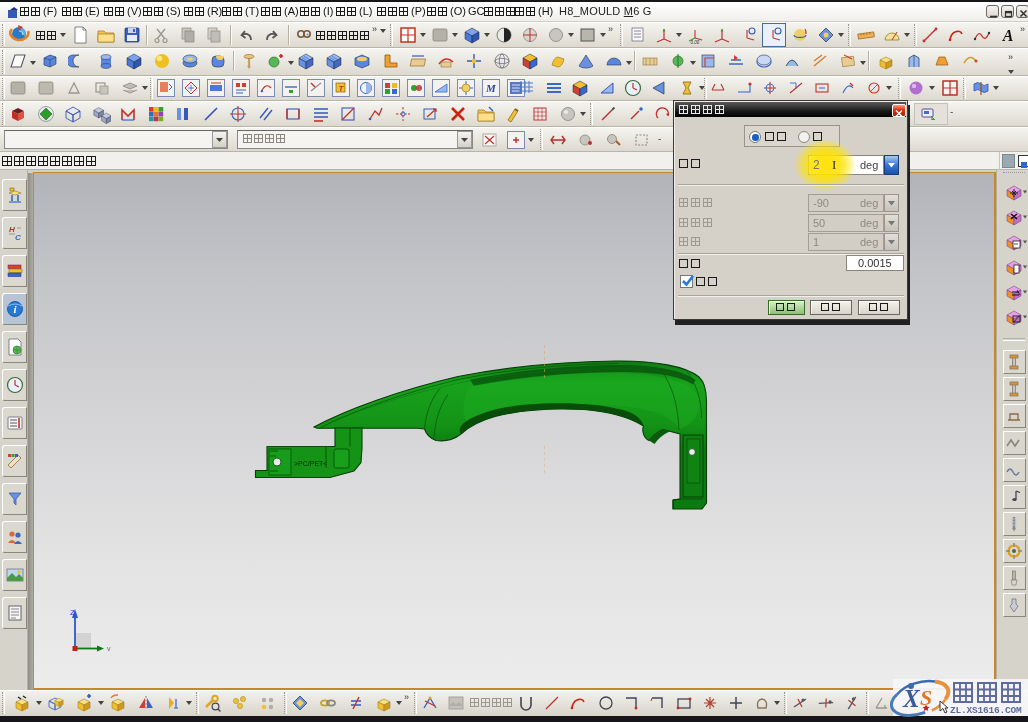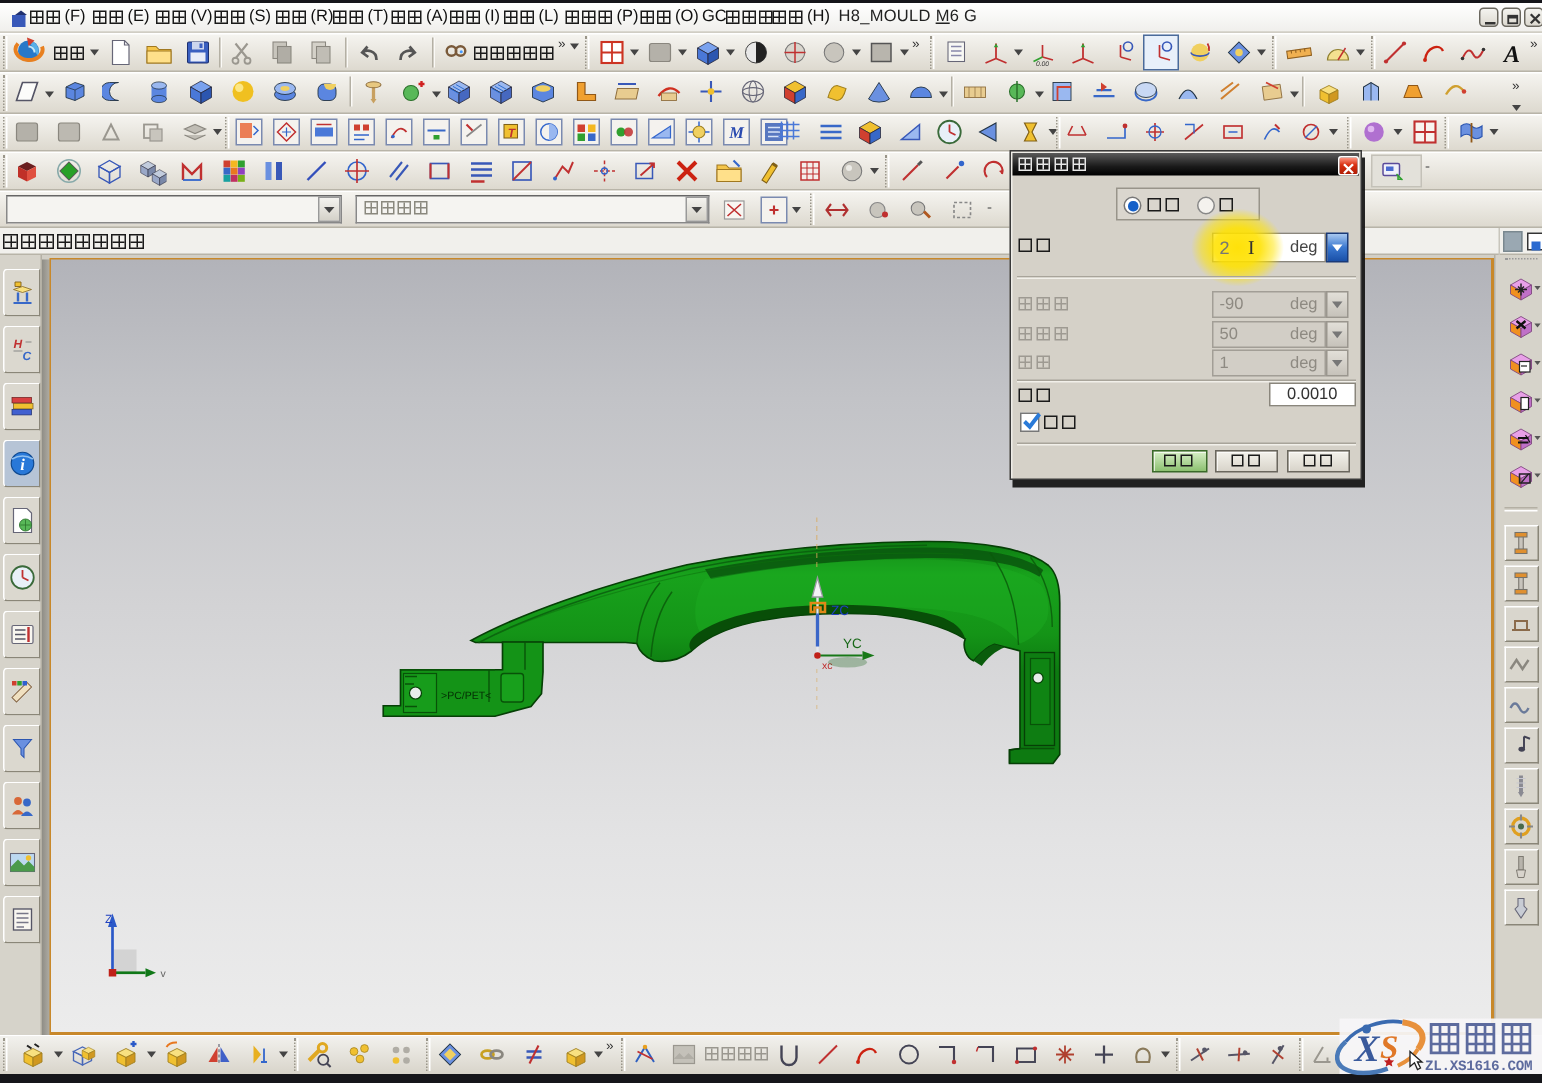--- a/index.html
+++ b/index.html
@@ -761,33 +761,20 @@
 <rect x="334" y="449" width="15" height="19" rx="2" fill="#18a01c" stroke="#085208" stroke-width="0.9"></rect>
 <text x="294" y="466" font-size="7" fill="#042e04" font-family="Liberation Sans">&gt;PC/PET&lt;</text>
 
 <rect x="683" y="435" width="20" height="62" fill="#0e7d12" stroke="#063f06" stroke-width="0.9"></rect>
 <rect x="687" y="439" width="13" height="44" fill="#0f8413" stroke="#085208" stroke-width="0.8"></rect>
 <circle cx="692" cy="452" r="3.4" fill="#e8ecea" stroke="#063f06" stroke-width="0.8"></circle>
 <path d="M673,509 L673,500 L680,499" fill="none" stroke="#063f06" stroke-width="1"></path>
 <path d="M680,499 h23" stroke="#085208" stroke-width="0.9"></path>
 <path d="M649,440.5 C652.5,437 656,432 663,429.5 L670,431.5 C663.5,434 658,439 654.5,444 Z" fill="#0a5c0c"></path>
 </svg></div>
-<div class="abs" style="left:521px;top:375px;width:70px;height:110px"><svg width="70" height="110" viewBox="0 0 70 110">
-        <path d="M24,62 L24,12" stroke="#e4e6ec" stroke-width="1.6"></path>
-<path d="M24,34 L24,56" stroke="#3a66c8" stroke-width="2.2"></path>
-<path d="M24,10 L20.5,23 L27.5,23 Z" fill="#f2f2f6" stroke="#9a9aa2" stroke-width="0.9"></path>
-<path d="M19.5,27 h9.5 v6 h-3 v-3 h-4 v3 h-2.5 z" fill="none" stroke="#e08818" stroke-width="1.7"></path>
-<text x="33" y="35" font-size="9" fill="#2040c0" font-family="Liberation Sans">ZC</text>
-<circle cx="24" cy="62" r="2.2" fill="#c02018"></circle>
-<path d="M26,62 L54,62" stroke="#187818" stroke-width="1.4"></path>
-<path d="M54,59 L62,62 L54,65 Z" fill="#187818"></path>
-<text x="41" y="57" font-size="9" fill="#186818" font-family="Liberation Sans">YC</text>
-<text x="27" y="71" font-size="7" fill="#c03030" font-family="Liberation Sans">xc</text>
-<ellipse cx="44" cy="66.5" rx="13" ry="3.5" fill="#0a5a0a" opacity="0.28"></ellipse>
-      </svg></div>
 <div class="abs" style="left:544px;top:345px;width:1px;height:34px;background:repeating-linear-gradient(#d8a85a 0 3px,transparent 3px 6px);opacity:0.55"></div>
 <div class="abs" style="left:544px;top:446px;width:1px;height:28px;background:repeating-linear-gradient(#d8a85a 0 3px,transparent 3px 6px);opacity:0.4"></div>
 <div class="abs" style="left:60px;top:604px;width:56px;height:56px"><svg width="56" height="56" viewBox="0 0 56 56">
         <rect x="16" y="29" width="15" height="15" fill="#cfcfcf" opacity="0.85"></rect>
 <path d="M15,44 L15,13" stroke="#2a58c8" stroke-width="1.8"></path>
 <path d="M15,5 L12,14 L18,14 Z" fill="#2a58c8"></path>
 <text x="10" y="11" font-size="8" fill="#2040c0" font-family="Liberation Sans">Z</text>
 <path d="M17,44.5 L37,44.5" stroke="#107818" stroke-width="1.8"></path>
 <path d="M37,41.5 L44,44.5 L37,47.5 Z" fill="#107818"></path>
 <rect x="12.5" y="42" width="5" height="5" fill="#c02018"></rect>
@@ -1203,21 +1190,21 @@
 <div class="abs" style="left:134px;top:132px;width:76px;height:18px;background:#d2cec6;border:1px solid #a29e96"></div>
 <span class="abs" style="left:139px;top:135px;font-size:11px;color:#8e8a82">1</span>
 <span class="abs" style="left:186px;top:135px;font-size:11px;color:#8e8a82">deg</span>
 <div class="abs" style="left:210px;top:132px;width:15px;height:18px;background:linear-gradient(#e2dfd8,#c6c2ba);border:1px solid #9a968e"><svg width="13" height="16" viewBox="0 0 13 16">
           <path d="M3,6 l3.5,4.5 3.5,-4.5 z" fill="#777"></path>
         </svg></div>
 <div class="abs" style="left:4px;top:152px;width:226px;height:2px;border-top:1px solid #a8a49a;border-bottom:1px solid #f2f0ea"></div>
 <b class="z" style="left:5px;top:158px;width:9px;height:9px"></b>
 <b class="z" style="left:17px;top:158px;width:9px;height:9px"></b>
 <div class="abs" style="left:172px;top:154px;width:58px;height:16px;background:#fff;border:1px solid #8a867c"></div>
-<span class="abs" style="left:184px;top:156px;font-size:11px;color:#333">0.0010</span>
+<span class="abs" style="left:184px;top:156px;font-size:11px;color:#333">0.0015</span>
 <div class="abs" style="left:6px;top:174px;width:13px;height:13px;background:#fff;border:1px solid #777"></div>
 <div class="abs" style="left:6px;top:172px;width:15px;height:15px"><svg width="15" height="15" viewBox="0 0 15 15">
           <path d="M3,8 L6.5,11.5 L13,3" stroke="#2a7ad8" stroke-width="2.6" fill="none"></path>
         </svg></div>
 <b class="z" style="left:22px;top:176px;width:9px;height:9px"></b>
 <b class="z" style="left:34px;top:176px;width:9px;height:9px"></b>
 <div class="abs" style="left:4px;top:194px;width:226px;height:2px;border-top:1px solid #a8a49a;border-bottom:1px solid #f2f0ea"></div>
 <div class="abs" style="left:94px;top:199px;width:37px;height:15px;background:linear-gradient(#d8f0c8,#8cc070);border:1px solid #3a6a2a;box-shadow:inset 1px 1px 0 rgba(255,255,255,0.7)"></div>
 <div class="abs" style="left:136px;top:199px;width:42px;height:15px;background:linear-gradient(#f4f2ec,#d8d4ca);border:1px solid #6a675e;box-shadow:inset 1px 1px 0 rgba(255,255,255,0.7)"></div>
 <div class="abs" style="left:184px;top:199px;width:42px;height:15px;background:linear-gradient(#f4f2ec,#d8d4ca);border:1px solid #6a675e;box-shadow:inset 1px 1px 0 rgba(255,255,255,0.7)"></div>

